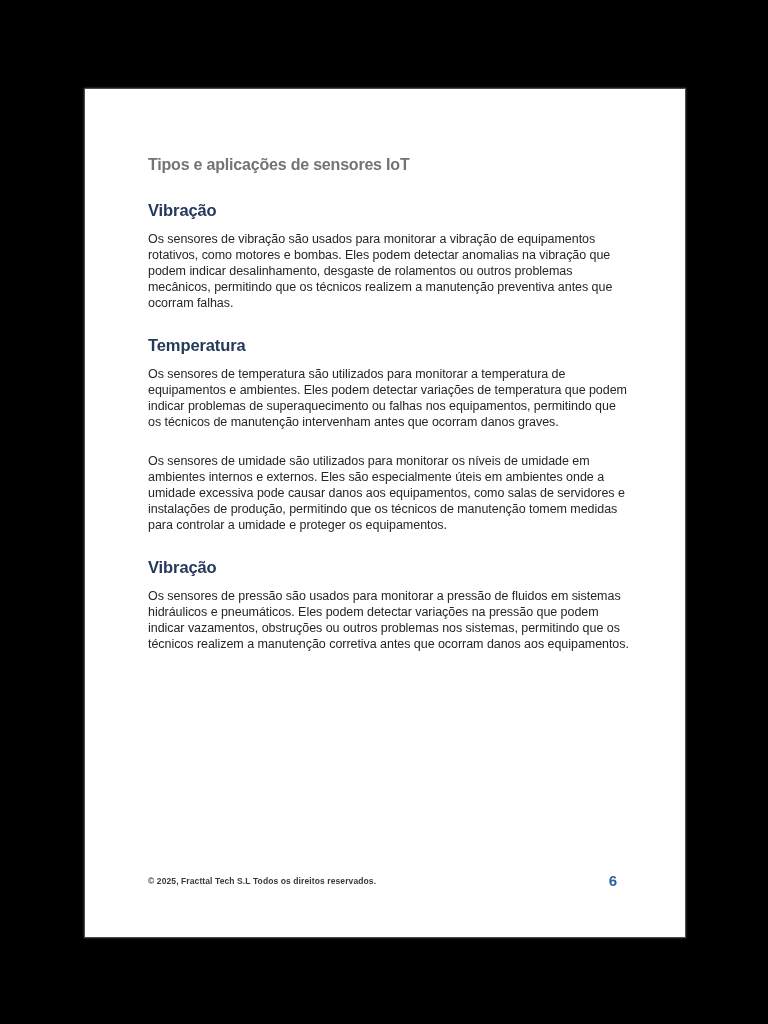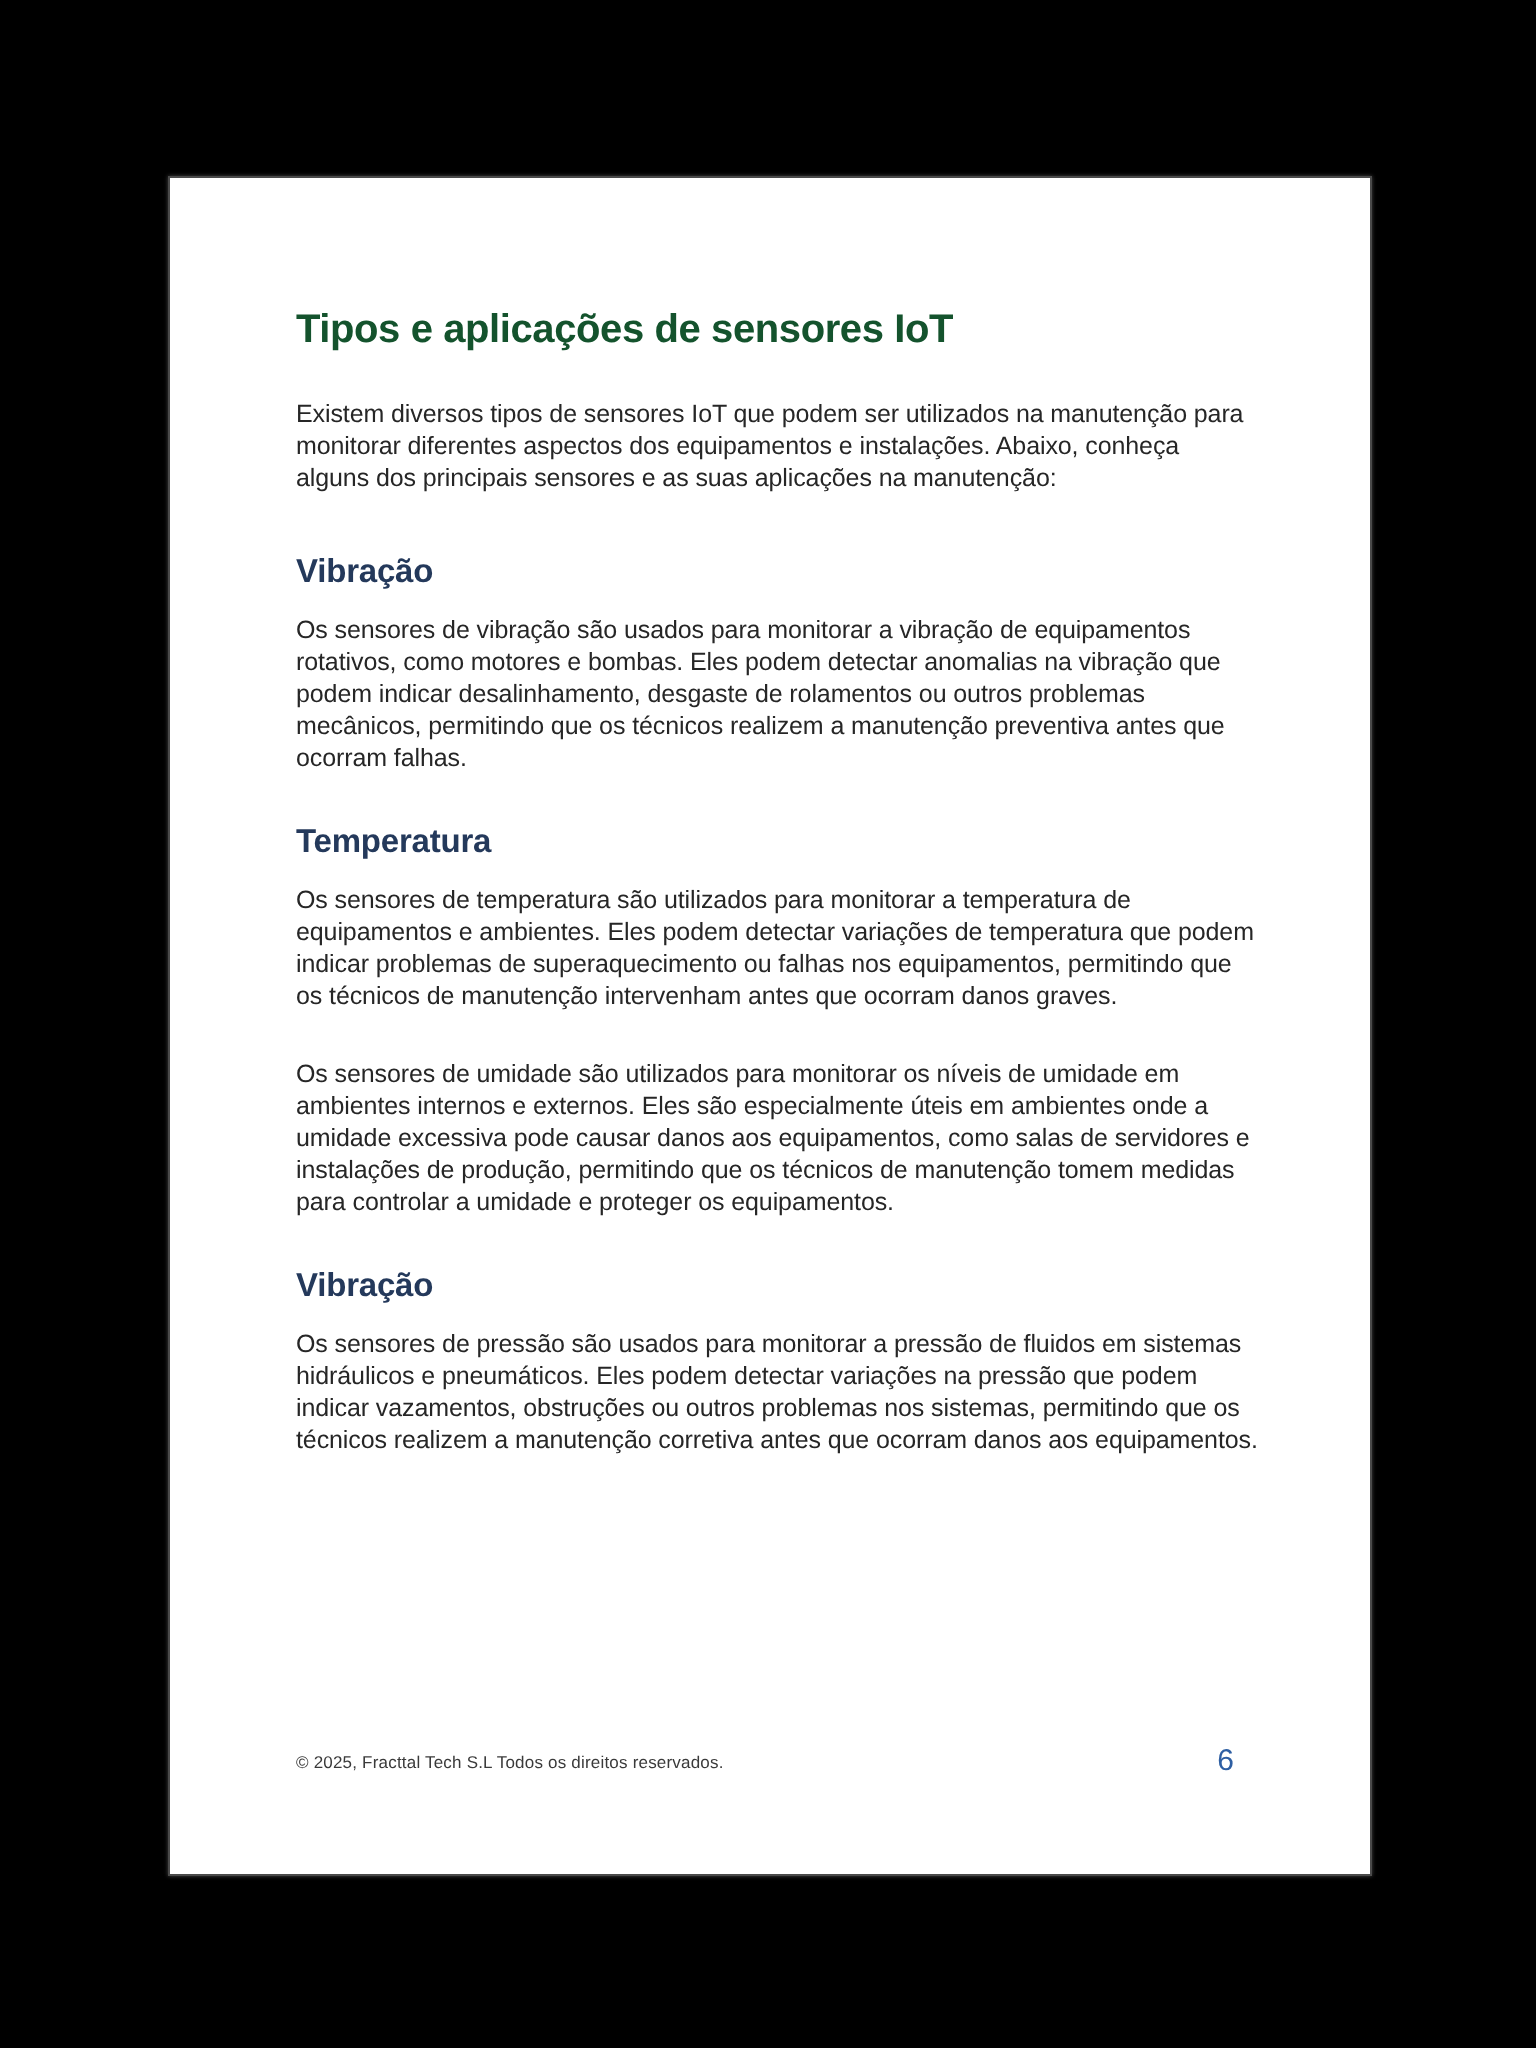--- a/index.html
+++ b/index.html
@@ -26,24 +26,24 @@
     border: 1px solid #4a4a4a;
     box-shadow: 0 0 2px rgba(120,120,120,0.6);
   }
   .content {
     position: absolute;
     left: 63px;
     right: 56px;
     top: 62px;
   }
   h1.doc-title {
-    font-size: 20px;
+    font-size: 16px;
     font-weight: 700;
     letter-spacing: -0.2px;
-    color: #14532d;
+    color: #737373;
     margin: 0 0 20px 0;
     line-height: 28px;
   }
   p.body-text {
     font-size: 12.5px;
     line-height: 16px;
     color: #262626;
     letter-spacing: -0.05px;
   }
   p.intro {
@@ -62,41 +62,41 @@
     margin: 0 0 23px 0;
   }
   .footer {
     position: absolute;
     left: 63px;
     right: 68px;
     bottom: 48px;
     display: flex;
     justify-content: space-between;
     align-items: center;
+    font-weight: bold;
   }
   .copyright {
     font-size: 8.5px;
     color: #3a3a3a;
     letter-spacing: 0.1px;
   }
   .page-number {
     font-size: 15px;
     color: #2e5fa3;
   }
 </style>
 </head>
 <body>
 
 <div class="viewer">
   <div class="page">
     <div class="content">
 
       <h1 class="doc-title">Tipos e aplicações de sensores IoT</h1>
 
-      <p class="body-text intro">Existem diversos tipos de sensores IoT que podem ser utilizados na manutenção para monitorar diferentes aspectos dos equipamentos e instalações. Abaixo, conheça alguns dos principais sensores e as suas aplicações na manutenção:</p>
 
       <div class="doc-section">
         <h2 class="section-heading">Vibração</h2>
         <p class="body-text">Os sensores de vibração são usados para monitorar a vibração de equipamentos rotativos, como motores e bombas. Eles podem detectar anomalias na vibração que podem indicar desalinhamento, desgaste de rolamentos ou outros problemas mecânicos, permitindo que os técnicos realizem a manutenção preventiva antes que ocorram falhas.</p>
       </div>
 
       <div class="doc-section">
         <h2 class="section-heading">Temperatura</h2>
         <p class="body-text">Os sensores de temperatura são utilizados para monitorar a temperatura de equipamentos e ambientes. Eles podem detectar variações de temperatura que podem indicar problemas de superaquecimento ou falhas nos equipamentos, permitindo que os técnicos de manutenção intervenham antes que ocorram danos graves.</p>
       </div>

